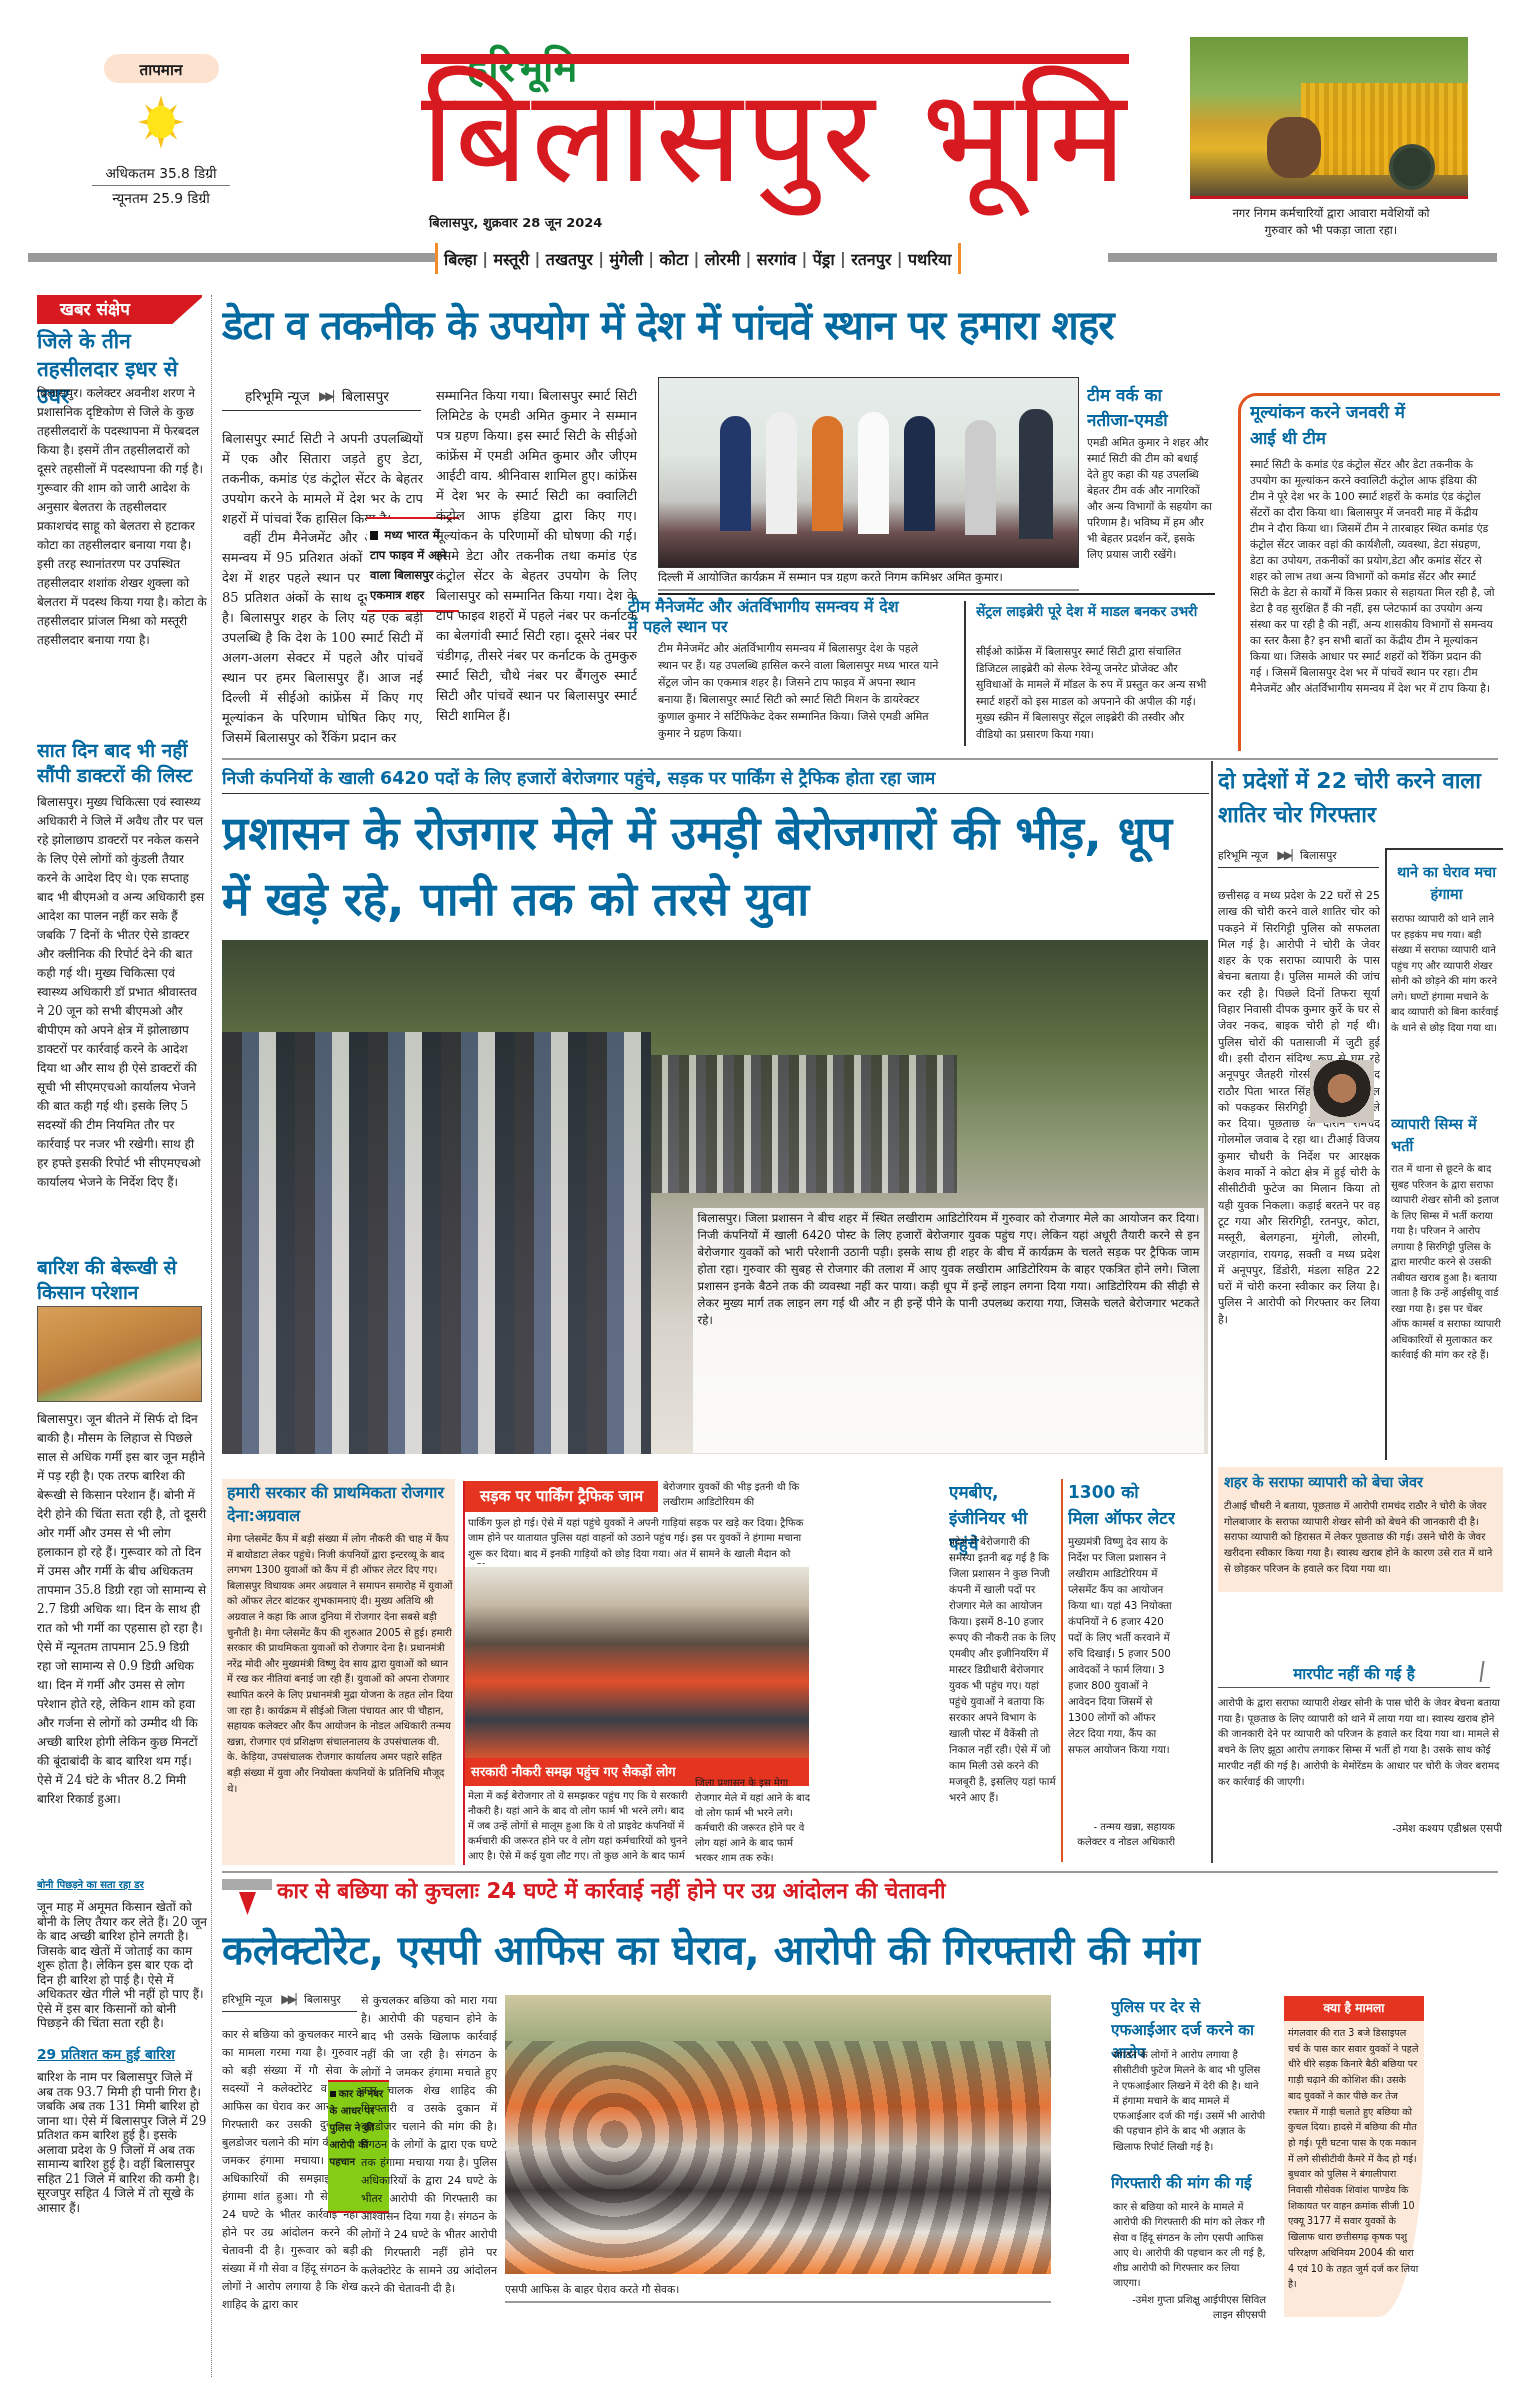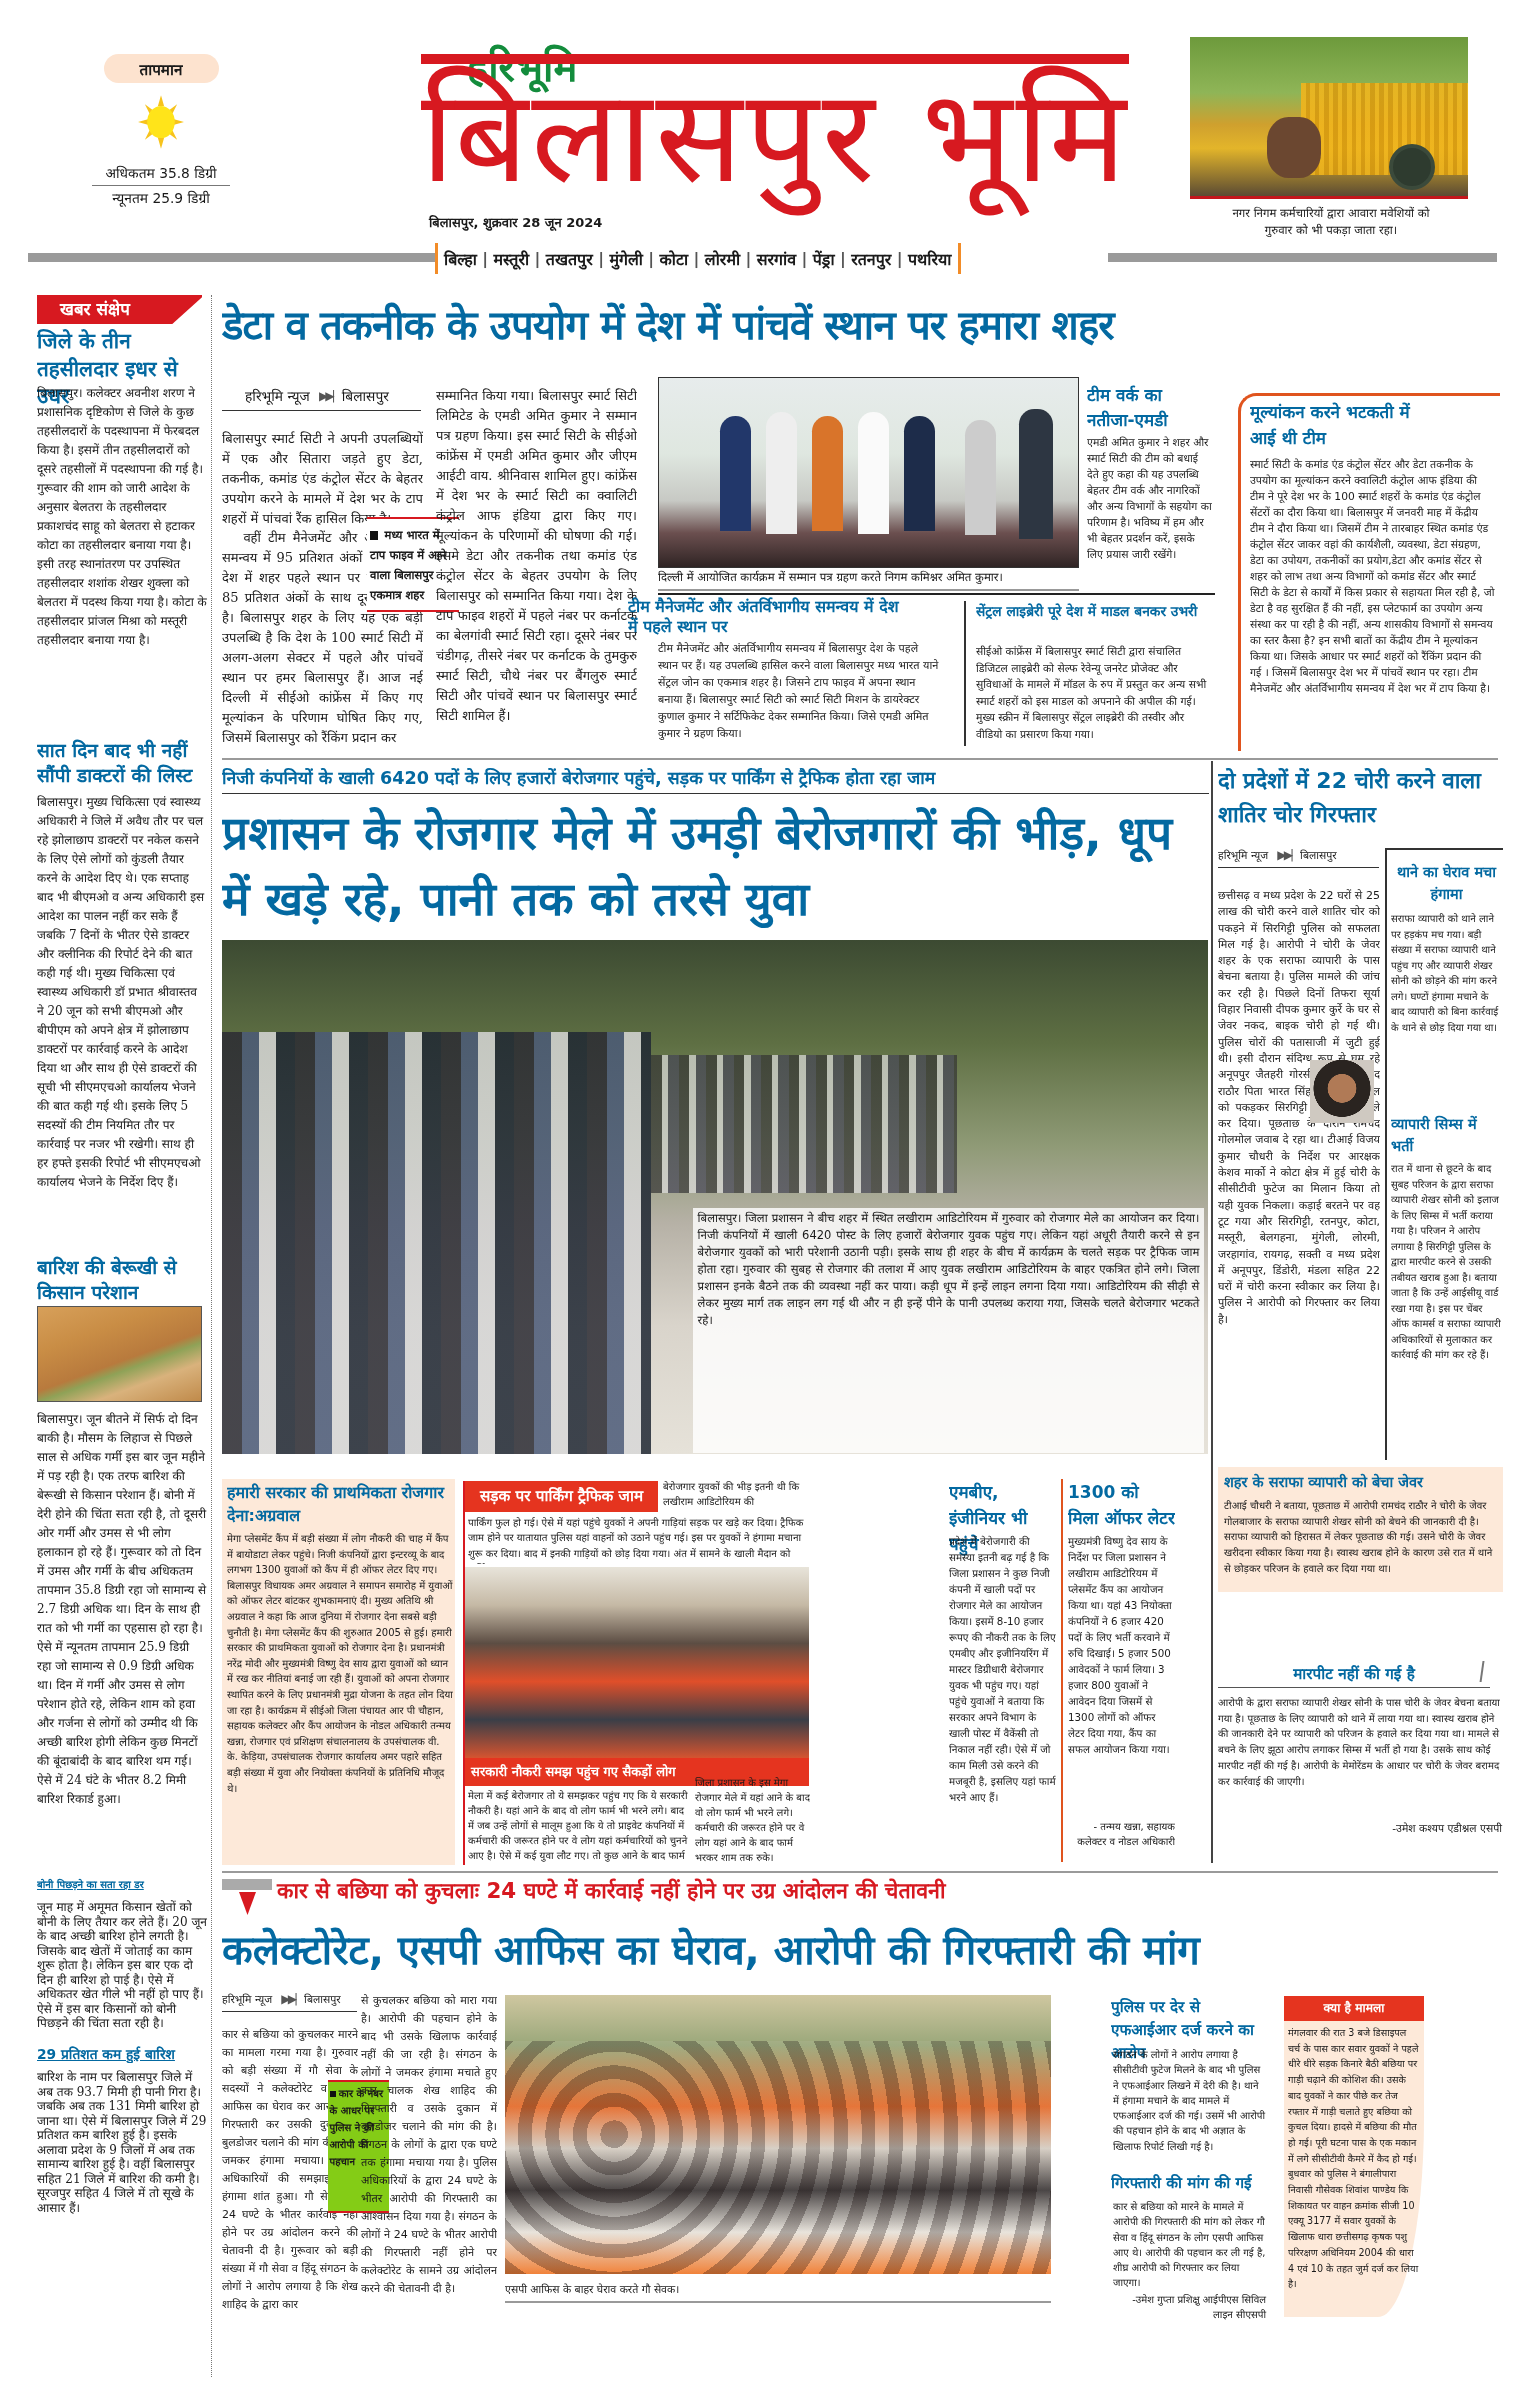--- a/index.html
+++ b/index.html
@@ -135,21 +135,21 @@
 <div class="abs txt" style="left:1087px;top:435px;width:126px;height:153px;font-size:10.7px;line-height:16px;text-align:left">एमडी अमित कुमार ने शहर और स्मार्ट सिटी की टीम को बधाई देते हुए कहा की यह उपलब्धि बेहतर टीम वर्क और नागरिकों और अन्य विभागों के सहयोग का परिणाम है। भविष्य में हम और भी बेहतर प्रदर्शन करें, इसके लिए प्रयास जारी रखेंगे।</div>
 
 <div class="abs" style="left:658px;top:593px;width:557px;height:1.5px;background:#222"></div>
 <div class="abs hd" style="left:628px;top:597px;width:283px;font-size:16px;line-height:20px">टीम मैनेजमेंट और अंतर्विभागीय समन्वय में देश में पहले स्थान पर</div>
 <div class="abs txt" style="left:658px;top:640px;width:283px;height:107px;font-size:11px;line-height:17px;text-align:left">टीम मैनेजमेंट और अंतर्विभागीय समन्वय में बिलासपुर देश के पहले स्थान पर हैं। यह उपलब्धि हासिल करने वाला बिलासपुर मध्य भारत याने सेंट्रल जोन का एकमात्र शहर है। जिसने टाप फाइव में अपना स्थान बनाया हैं। बिलासपुर स्मार्ट सिटी को स्मार्ट सिटी मिशन के डायरेक्टर कुणाल कुमार ने सर्टिफिकेट देकर सम्मानित किया। जिसे एमडी अमित कुमार ने ग्रहण किया।</div>
 <div class="abs" style="left:964px;top:601px;width:1.5px;height:145px;background:#333"></div>
 <div class="abs hd" style="left:976px;top:601px;width:237px;font-size:13.8px;line-height:20px">सेंट्रल लाइब्रेरी पूरे देश में माडल बनकर उभरी</div>
 <div class="abs txt" style="left:976px;top:644px;width:237px;height:107px;font-size:10.7px;line-height:16.5px;text-align:left">सीईओ कांफ्रेंस में बिलासपुर स्मार्ट सिटी द्वारा संचालित डिजिटल लाइब्रेरी को सेल्फ रेवेन्यू जनरेट प्रोजेक्ट और सुविधाओं के मामले में मॉडल के रुप में प्रस्तुत कर अन्य सभी स्मार्ट शहरों को इस माडल को अपनाने की अपील की गई। मुख्य स्क्रीन में बिलासपुर सेंट्रल लाइब्रेरी की तस्वीर और वीडियो का प्रसारण किया गया।</div>
 
 <div class="abs" style="left:1238px;top:393px;width:262px;height:358px;border-left:3.1px solid #e0541e;border-top:3.1px solid #e0541e;border-top-left-radius:18.4px"></div>
-<div class="abs hd" style="left:1250px;top:399px;width:184px;font-size:17px;line-height:26px">मूल्यांकन करने भटकती में आई थी टीम</div>
+<div class="abs hd" style="left:1250px;top:399px;width:184px;font-size:17px;line-height:26px">मूल्यांकन करने जनवरी में आई थी टीम</div>
 <div class="abs txt" style="left:1250px;top:457px;width:245px;height:291px;font-size:10.7px;line-height:16px;text-align:left">स्मार्ट सिटी के कमांड एंड कंट्रोल सेंटर और डेटा तकनीक के उपयोग का मूल्यांकन करने क्वालिटी कंट्रोल आफ इंडिया की टीम ने पूरे देश भर के 100 स्मार्ट शहरों के कमांड एंड कंट्रोल सेंटरों का दौरा किया था। बिलासपुर में जनवरी माह में केंद्रीय टीम ने दौरा किया था। जिसमें टीम ने तारबाहर स्थित कमांड एंड कंट्रोल सेंटर जाकर वहां की कार्यशैली, व्यवस्था, डेटा संग्रहण, डेटा का उपोयग, तकनीकों का प्रयोग,डेटा और कमांड सेंटर से शहर को लाभ तथा अन्य विभागों को कमांड सेंटर और स्मार्ट सिटी के डेटा से कार्यों में किस प्रकार से सहायता मिल रही है, जो डेटा है वह सुरक्षित हैं की नहीं, इस प्लेटफार्म का उपयोग अन्य संस्था कर पा रही है की नहीं, अन्य शासकीय विभागों से समन्वय का स्तर कैसा है? इन सभी बातों का केंद्रीय टीम ने मूल्यांकन किया था। जिसके आधार पर स्मार्ट शहरों को रैंकिंग प्रदान की गई । जिसमें बिलासपुर देश भर में पांचवें स्थान पर रहा। टीम मैनेजमेंट और अंतर्विभागीय समन्वय में देश भर में टाप किया है।</div>
 
 <div class="abs rule" style="left:222px;top:758px;width:1276px;height:2.3px"></div>
 
 <div class="abs hd" style="left:222px;top:765px;width:987px;font-size:17.6px;line-height:27.5px;font-weight:600;white-space:nowrap;border-bottom:1.5px solid #333;overflow:hidden">निजी कंपनियों के खाली 6420 पदों के लिए हजारों बेरोजगार पहुंचे, सड़क पर पार्किंग से ट्रैफिक होता रहा जाम</div>
 <div class="abs hd" style="left:222px;top:800px;width:987px;font-size:46px;line-height:66px;font-weight:900">प्रशासन के रोजगार मेले में उमड़ी बेरोजगारों की भीड़, धूप में खड़े रहे, पानी तक को तरसे युवा</div>
 
 <div class="abs photo" style="left:222px;top:940px;width:986px;height:514px;background:linear-gradient(180deg,#3c4a32 0%,#5e6f43 20%,#8f9a76 40%,#b6b1a6 55%,#d9d4cb 75%,#e6e2d9 100%)">
   <div style="position:absolute;left:0;top:92px;width:429px;height:422px;background:repeating-linear-gradient(90deg,#2b2b33 0 20px,#4b5a78 20px 37px,#d7d7d7 37px 54px,#1f2733 54px 73px);opacity:.85"></div>
   <div style="position:absolute;left:429px;top:115px;width:306px;height:138px;background:repeating-linear-gradient(90deg,#333 0 10.7px,#ddd 10.7px 17px,#445 17px 27.5px);opacity:.7"></div>

